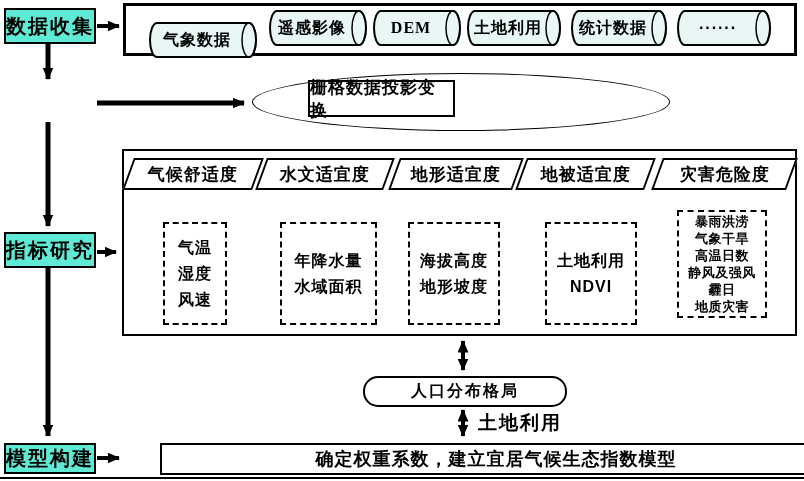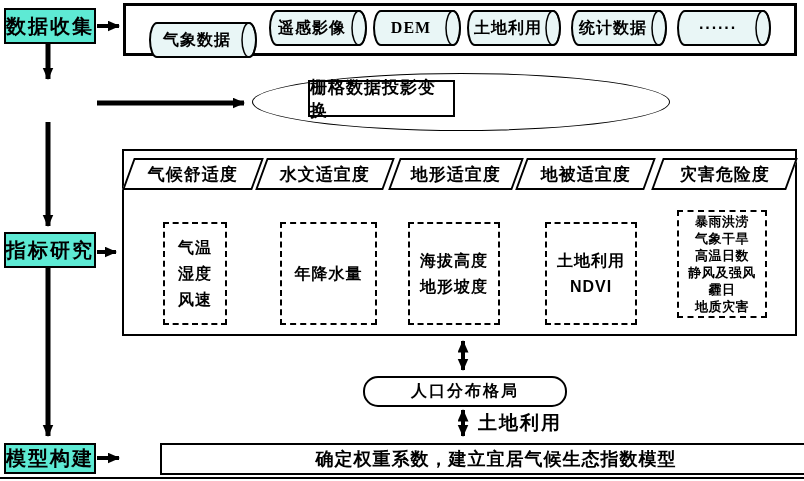--- a/index.html
+++ b/index.html
@@ -158,20 +158,21 @@
     <span>灾害危险度</span>
   </div>
 
   <div class="dashed std" style="left:163px; top:222px; width:64px; height:103px;">
     <div>气温</div>
     <div>湿度</div>
     <div>风速</div>
   </div>
   <div class="dashed std" style="left:280px; top:222px; width:97px; height:103px;">
     <div>年降水量</div>
+    <div>水域面积</div>
   </div>
   <div class="dashed std" style="left:408px; top:222px; width:92px; height:103px;">
     <div>海拔高度</div>
     <div>地形坡度</div>
   </div>
   <div class="dashed std" style="left:545px; top:222px; width:92px; height:103px;">
     <div>土地利用</div>
     <div>NDVI</div>
   </div>
   <div class="dashed small" style="left:677px; top:210px; width:90px; height:108px;">

